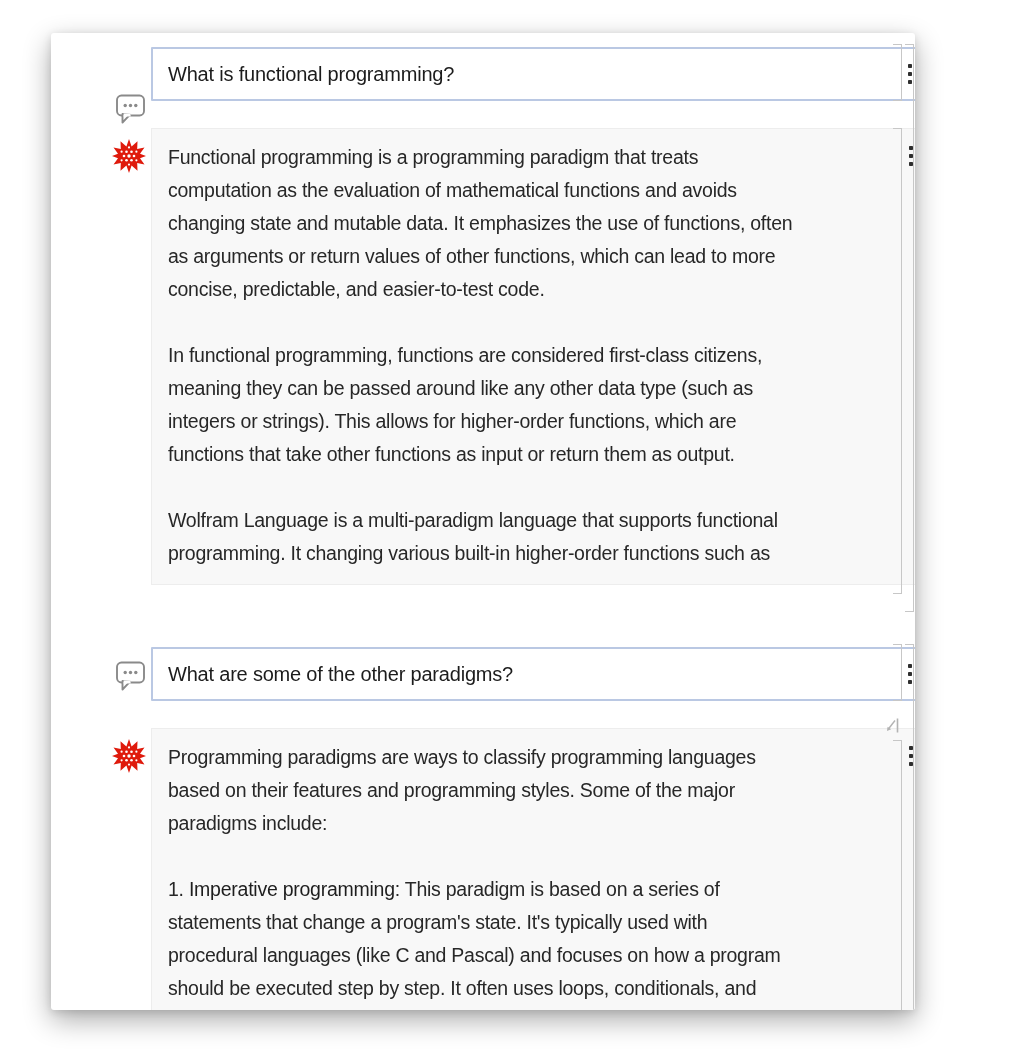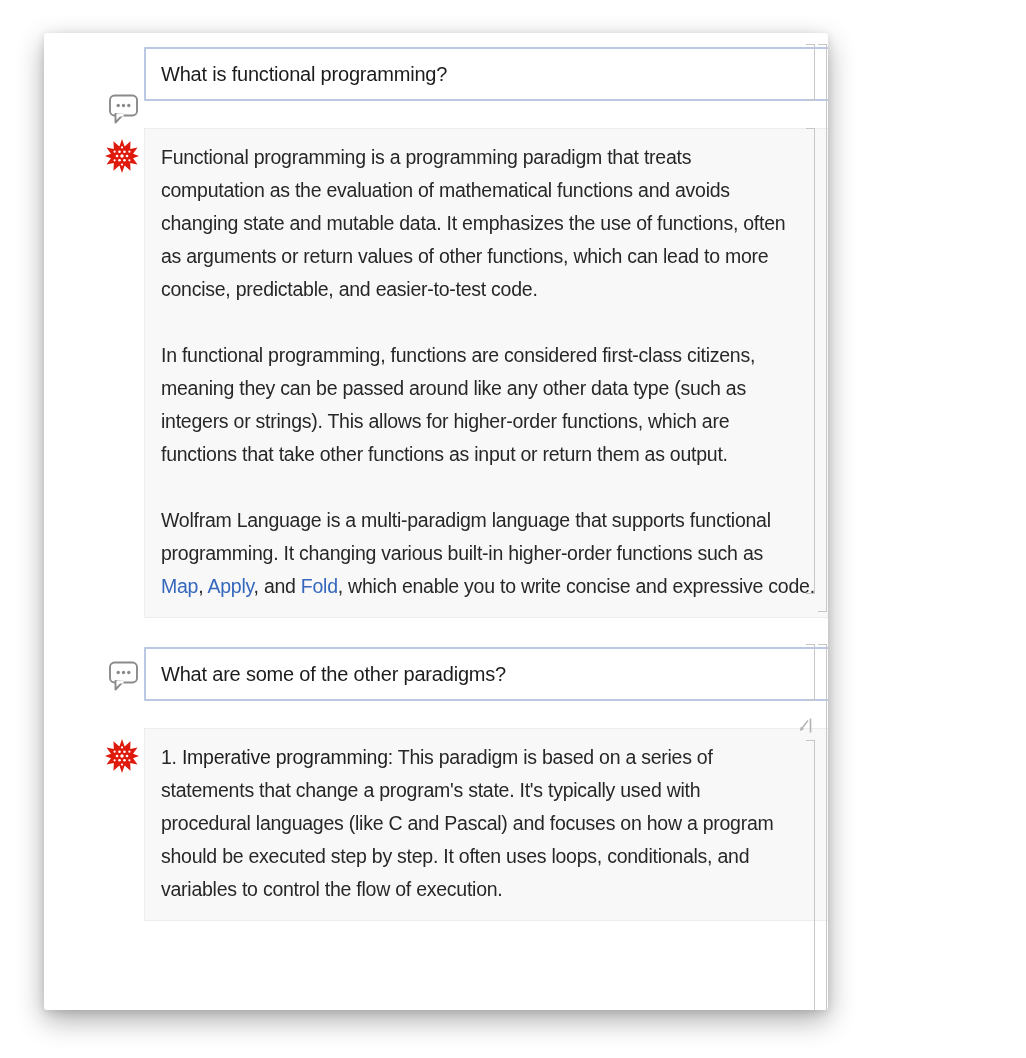--- a/index.html
+++ b/index.html
@@ -1,20 +1,20 @@
 <!DOCTYPE html>
 <html><head>
 <meta charset="utf-8">
 <style>
   * { margin:0; padding:0; box-sizing:border-box; }
   html,body { width:1026px; height:1058px; background:#ffffff; overflow:hidden;
               font-family:"Liberation Sans", sans-serif; }
 
   .window {
-    position:absolute; left:44px; top:33px; width:784px; height:977px;
+    position:absolute; left:51px; top:33px; width:864px; height:977px;
     background:#ffffff; border-radius:3px;
     box-shadow:0 10px 28px rgba(0,0,0,0.33), 0 2px 8px rgba(0,0,0,0.12);
     overflow:hidden;
   }
 
   
   .cell { position:absolute; left:100px; width:785px; }
   .chat-cell {
     background:#ffffff; border:2px solid #bac8e3; border-radius:1px;
     height:54px; display:flex; align-items:center; padding:0 15px;
@@ -99,21 +99,20 @@
     </div>
     <div class="para">
       <div class="ln">In functional programming, functions are considered first-class citizens,</div>
       <div class="ln">meaning they can be passed around like any other data type (such as</div>
       <div class="ln">integers or strings). This allows for higher-order functions, which are</div>
       <div class="ln">functions that take other functions as input or return them as output.</div>
     </div>
     <div class="para">
       <div class="ln">Wolfram Language is a multi-paradigm language that supports functional</div>
       <div class="ln">programming. It changing various built-in higher-order functions such as</div>
-      <div class="ln"><a href="#">Map</a><span>, </span><a href="#">Apply</a><span>, and </span><a href="#">Fold</a><span>, which enable you to write concise and expressive code.</span></div>
     </div>
     <span class="dots in-resp">
         <i></i>
         <i></i>
         <i></i>
       </span>
   </div>
 
   <div class="bracket" style="right:13px; top:11px; height:57px;"></div>
   <div class="bracket" style="right:13px; top:95px; height:466px;"></div>
@@ -153,20 +152,25 @@
         <circle cx="0" cy="-8.6" r="1.1"></circle>
       <circle cx="7.4" cy="4.3" r="1.1"></circle>
         <circle cx="-7.4" cy="4.3" r="1.1"></circle>
       <circle cx="7.4" cy="-4.3" r="1.1"></circle>
         <circle cx="-7.4" cy="-4.3" r="1.1"></circle>
     </g>
   </svg>
 
   <div class="cell resp-cell" style="top:695px;">
     <div class="para">
+      <div class="ln">Programming paradigms are ways to classify programming languages</div>
+      <div class="ln">based on their features and programming styles. Some of the major</div>
+      <div class="ln">paradigms include:</div>
+    </div>
+    <div class="para">
       <div class="ln"><span>1. </span><b>Imperative programming</b><span>: This paradigm is based on a series of</span></div>
       <div class="ln">statements that change a program's state. It's typically used with</div>
       <div class="ln">procedural languages (like C and Pascal) and focuses on how a program</div>
       <div class="ln">should be executed step by step. It often uses loops, conditionals, and</div>
       <div class="ln">variables to control the flow of execution.</div>
     </div>
     <span class="dots in-resp">
         <i></i>
         <i></i>
         <i></i>

